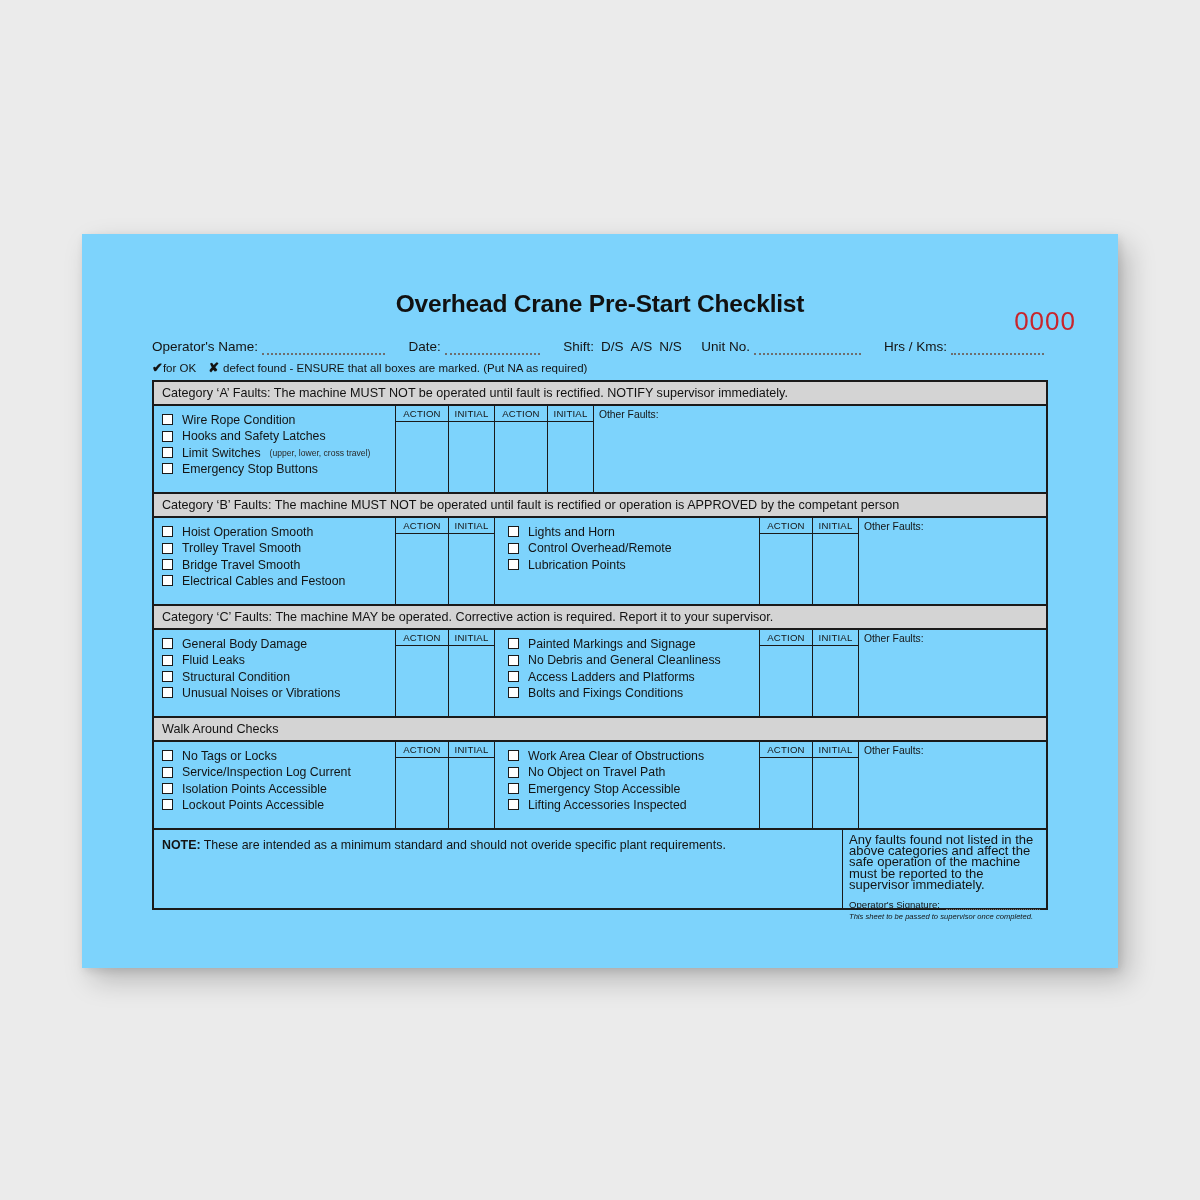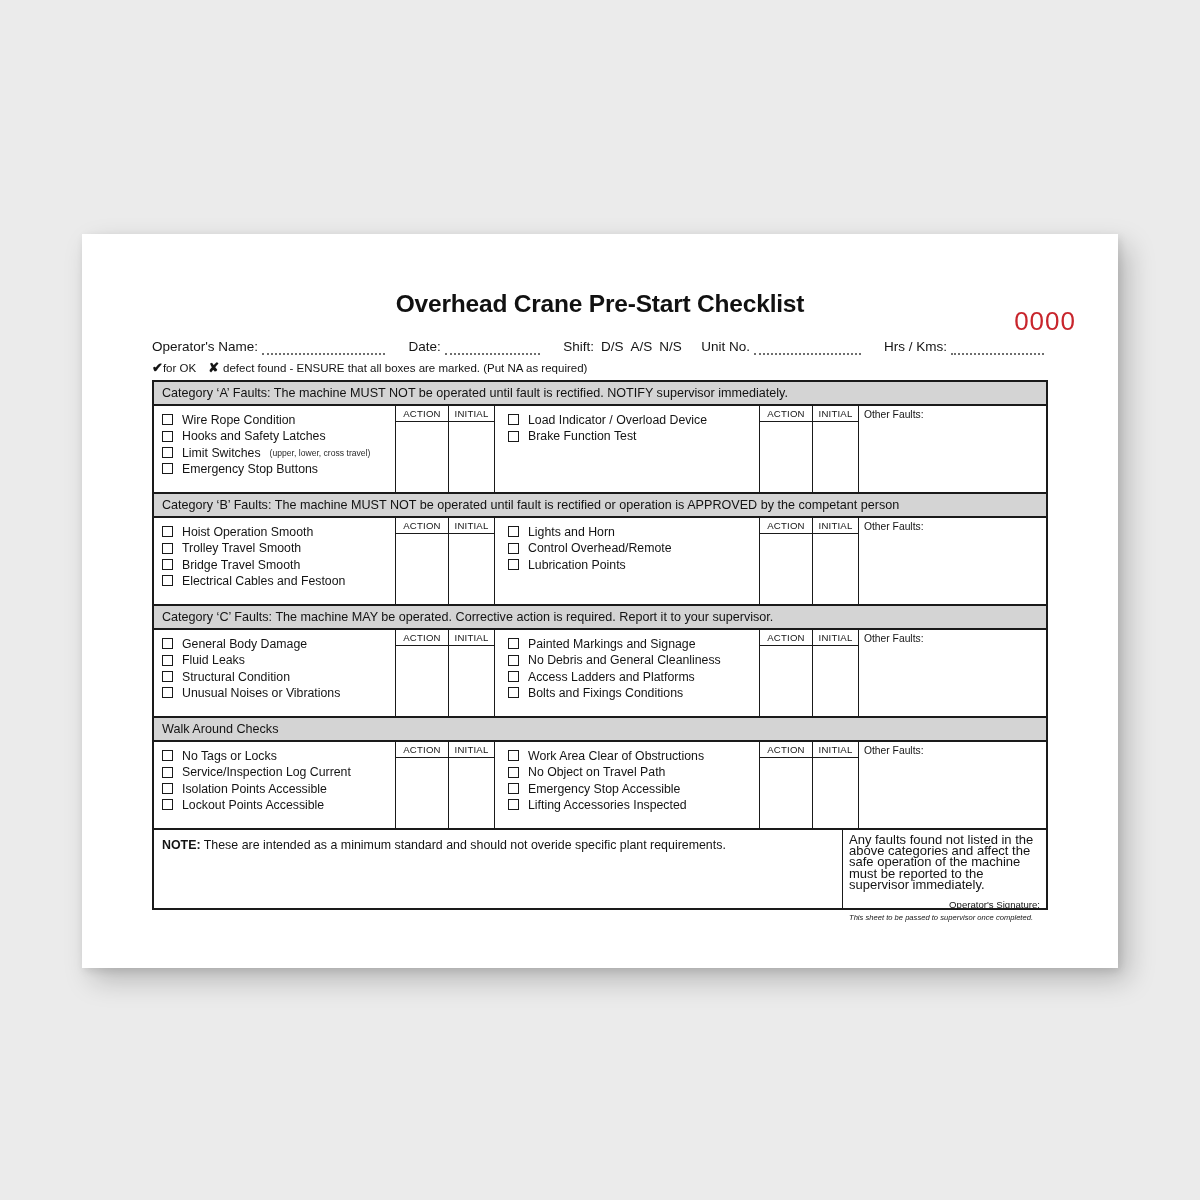--- a/index.html
+++ b/index.html
@@ -9,21 +9,21 @@
     font-family:"Liberation Sans",sans-serif;
     overflow:hidden;
   }
   #stage{position:relative;width:1200px;height:1200px;}
 
   
   .paper{
     position:absolute;
     left:82px;top:234px;
     width:1036px;height:734px;
-    background:#ffffff;
+    background:#7dd3fc;
     box-shadow:10px 12px 26px rgba(0,0,0,.22), 2px 3px 8px rgba(0,0,0,.10);
   }
 
   
   .doc-title{
     position:absolute;left:0;top:56px;width:1036px;
     text-align:center;
     font-size:24.5px;font-weight:bold;letter-spacing:-0.2px;
     color:#111;
   }
@@ -157,21 +157,21 @@
     border-left:1.6px solid #1a1a1a;
     padding:4px 6px 0 6px;
     position:relative;
   }
   .sigtext{
     font-size:13px;line-height:11.2px;color:#141414;
   }
   .sigline{
     margin-top:9px;
     display:flex;align-items:flex-end;
-    font-size:9.6px;color:#141414;flex-direction:column;
+    font-size:9.6px;color:#141414;
   }
   .sigdots{
     flex:1;margin-left:6px;
     border-bottom:1.7px dotted #6e6e6e;height:9px;
   }
   .sigfoot{
     margin-top:2px;
     font-size:7.6px;font-style:italic;color:#141414;
     white-space:nowrap;
   }
@@ -236,30 +236,20 @@
           </div>
         </div>
         <div class="aicol">
           <div class="aihdr">ACTION</div>
           <div class="aibody"></div>
         </div>
         <div class="aicol narrow">
           <div class="aihdr">INITIAL</div>
           <div class="aibody"></div>
         </div>
-        <div class="cbcol c2">
-          <div class="cbrow">
-            <span class="box"></span>
-            <span class="cbtext">Load Indicator / Overload Device</span>
-          </div>
-          <div class="cbrow">
-            <span class="box"></span>
-            <span class="cbtext">Brake Function Test</span>
-          </div>
-        </div>
         <div class="aicol">
           <div class="aihdr">ACTION</div>
           <div class="aibody"></div>
         </div>
         <div class="aicol narrow">
           <div class="aihdr">INITIAL</div>
           <div class="aibody"></div>
         </div>
         <div class="othercol">
           <span>Other Faults:</span>

